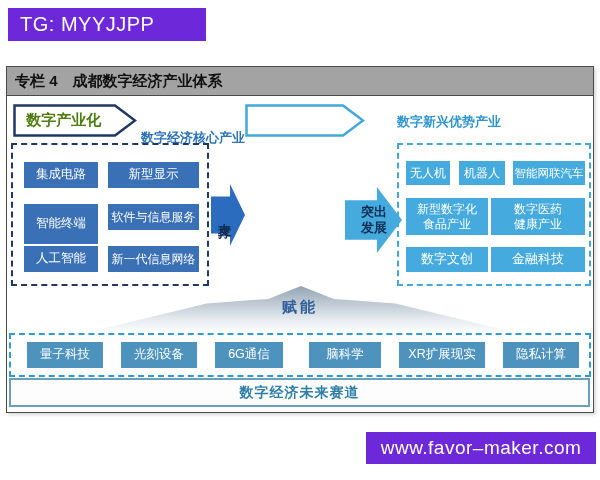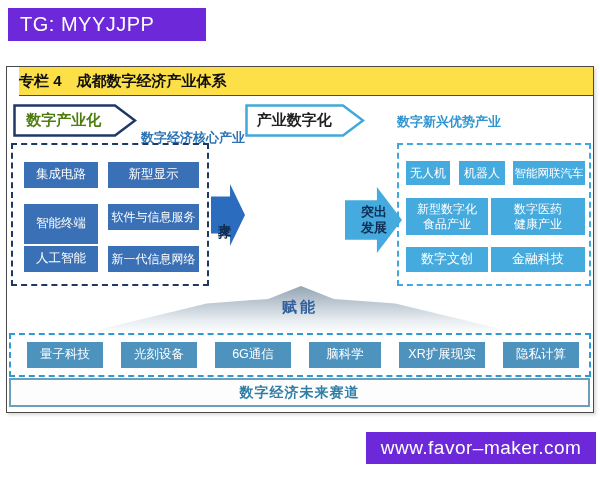--- a/index.html
+++ b/index.html
@@ -18,23 +18,23 @@
   .wm-top{left:8px;top:8px;width:186px;height:33px;padding-left:12px;}
   .wm-bottom{left:366px;top:432px;width:230px;height:32px;justify-content:center;font-size:19px;}
 
   
   .panel{
     left:6px;top:66px;width:586px;height:345px;
     border:1.5px solid #4a4a4a;background:#ffffff;
     box-shadow:2px 2px 3px rgba(0,0,0,0.15);
   }
   .titlebar{
-    left:0;top:0;right:0;height:28px;background:#fde047;
+    left:0;top:0;right:0;height:28px;background:#a3a3a3;
     border-bottom:1.5px solid #4a4a4a;display:flex;align-items:center;
-    font-size:15px;font-weight:bold;color:#101010;margin-left:12px;
+    font-size:15px;font-weight:bold;color:#101010;padding-left:8px;
   }
 
   
   .pent{height:33px;}
   .pent svg{position:absolute;left:0;top:0;}
   .pent span{
     position:absolute;left:0;top:0;width:82%;height:100%;
     display:flex;align-items:center;justify-content:center;
     font-size:15px;font-weight:bold;
   }
@@ -103,21 +103,20 @@
       <polygon points="1.5,1.5 102,1.5 122,16.5 102,31.5 1.5,31.5" fill="#ffffff" stroke="#1f3864" stroke-width="2.5"></polygon>
     </svg>
     <span>数字产业化</span>
   </div>
   <div class="abs hdr-label" style="left:134px;top:46px;color:#2e74b5;margin-top:16px;">数字经济核心产业</div>
 
   <div class="abs pent pent-right" style="left:238px;top:37px;width:120px;">
     <svg width="120" height="33" viewBox="0 0 120 33">
       <polygon points="1.5,1.5 98,1.5 118,16.5 98,31.5 1.5,31.5" fill="#ffffff" stroke="#41a8dc" stroke-width="2.5"></polygon>
     </svg>
-    <span>产业数字化</span>
   </div>
   <div class="abs hdr-label" style="left:390px;top:46px;color:#3095d0;">数字新兴优势产业</div>
 
   <div class="abs dash-navy" style="left:4px;top:76px;width:194px;height:139px;">
     <div class="abs btn btn-blue" style="left:11px;top:17px;width:74px;height:26px;">集成电路</div>
     <div class="abs btn btn-blue" style="left:95px;top:17px;width:91px;height:26px;">新型显示</div>
     <div class="abs btn btn-blue" style="left:11px;top:59px;width:74px;height:40px;">智能终端</div>
     <div class="abs btn btn-blue" style="left:95px;top:59px;width:91px;height:26px;font-size:12px;">软件与信息服务</div>
     <div class="abs btn btn-blue" style="left:11px;top:101px;width:74px;height:26px;">人工智能</div>
     <div class="abs btn btn-blue" style="left:95px;top:101px;width:91px;height:26px;font-size:12px;">新一代信息网络</div>
@@ -151,21 +150,21 @@
     <div class="abs btn btn-sky" style="left:7px;top:102px;width:82px;height:25px;font-size:13px;">数字文创</div>
     <div class="abs btn btn-sky" style="left:92px;top:102px;width:94px;height:25px;font-size:13px;">金融科技</div>
   </div>
 
   <div class="abs empower" style="left:89px;top:219px;"></div>
   <div class="abs" style="left:0;top:231px;width:586px;text-align:center;color:#31609c;font-size:15px;font-weight:bold;letter-spacing:3px;">赋能</div>
 
   <div class="abs dash-steel" style="left:2px;top:266px;width:578px;height:40px;">
     <div class="abs btn btn-steel" style="left:16px;top:7px;width:76px;height:26px;">量子科技</div>
     <div class="abs btn btn-steel" style="left:110px;top:7px;width:76px;height:26px;">光刻设备</div>
-    <div class="abs btn btn-steel" style="left:204px;top:7px;width:76px;height:26px;">6G通信</div>
+    <div class="abs btn btn-steel" style="left:204px;top:7px;width:68px;height:26px;">6G通信</div>
     <div class="abs btn btn-steel" style="left:298px;top:7px;width:72px;height:26px;">脑科学</div>
     <div class="abs btn btn-steel" style="left:388px;top:7px;width:86px;height:26px;">XR扩展现实</div>
     <div class="abs btn btn-steel" style="left:492px;top:7px;width:76px;height:26px;">隐私计算</div>
   </div>
 
   <div class="abs banner" style="left:2px;top:311px;width:577px;">数字经济未来赛道</div>
 
 </div>
 
 <div class="abs wm wm-bottom">www.favor–maker.com</div>

